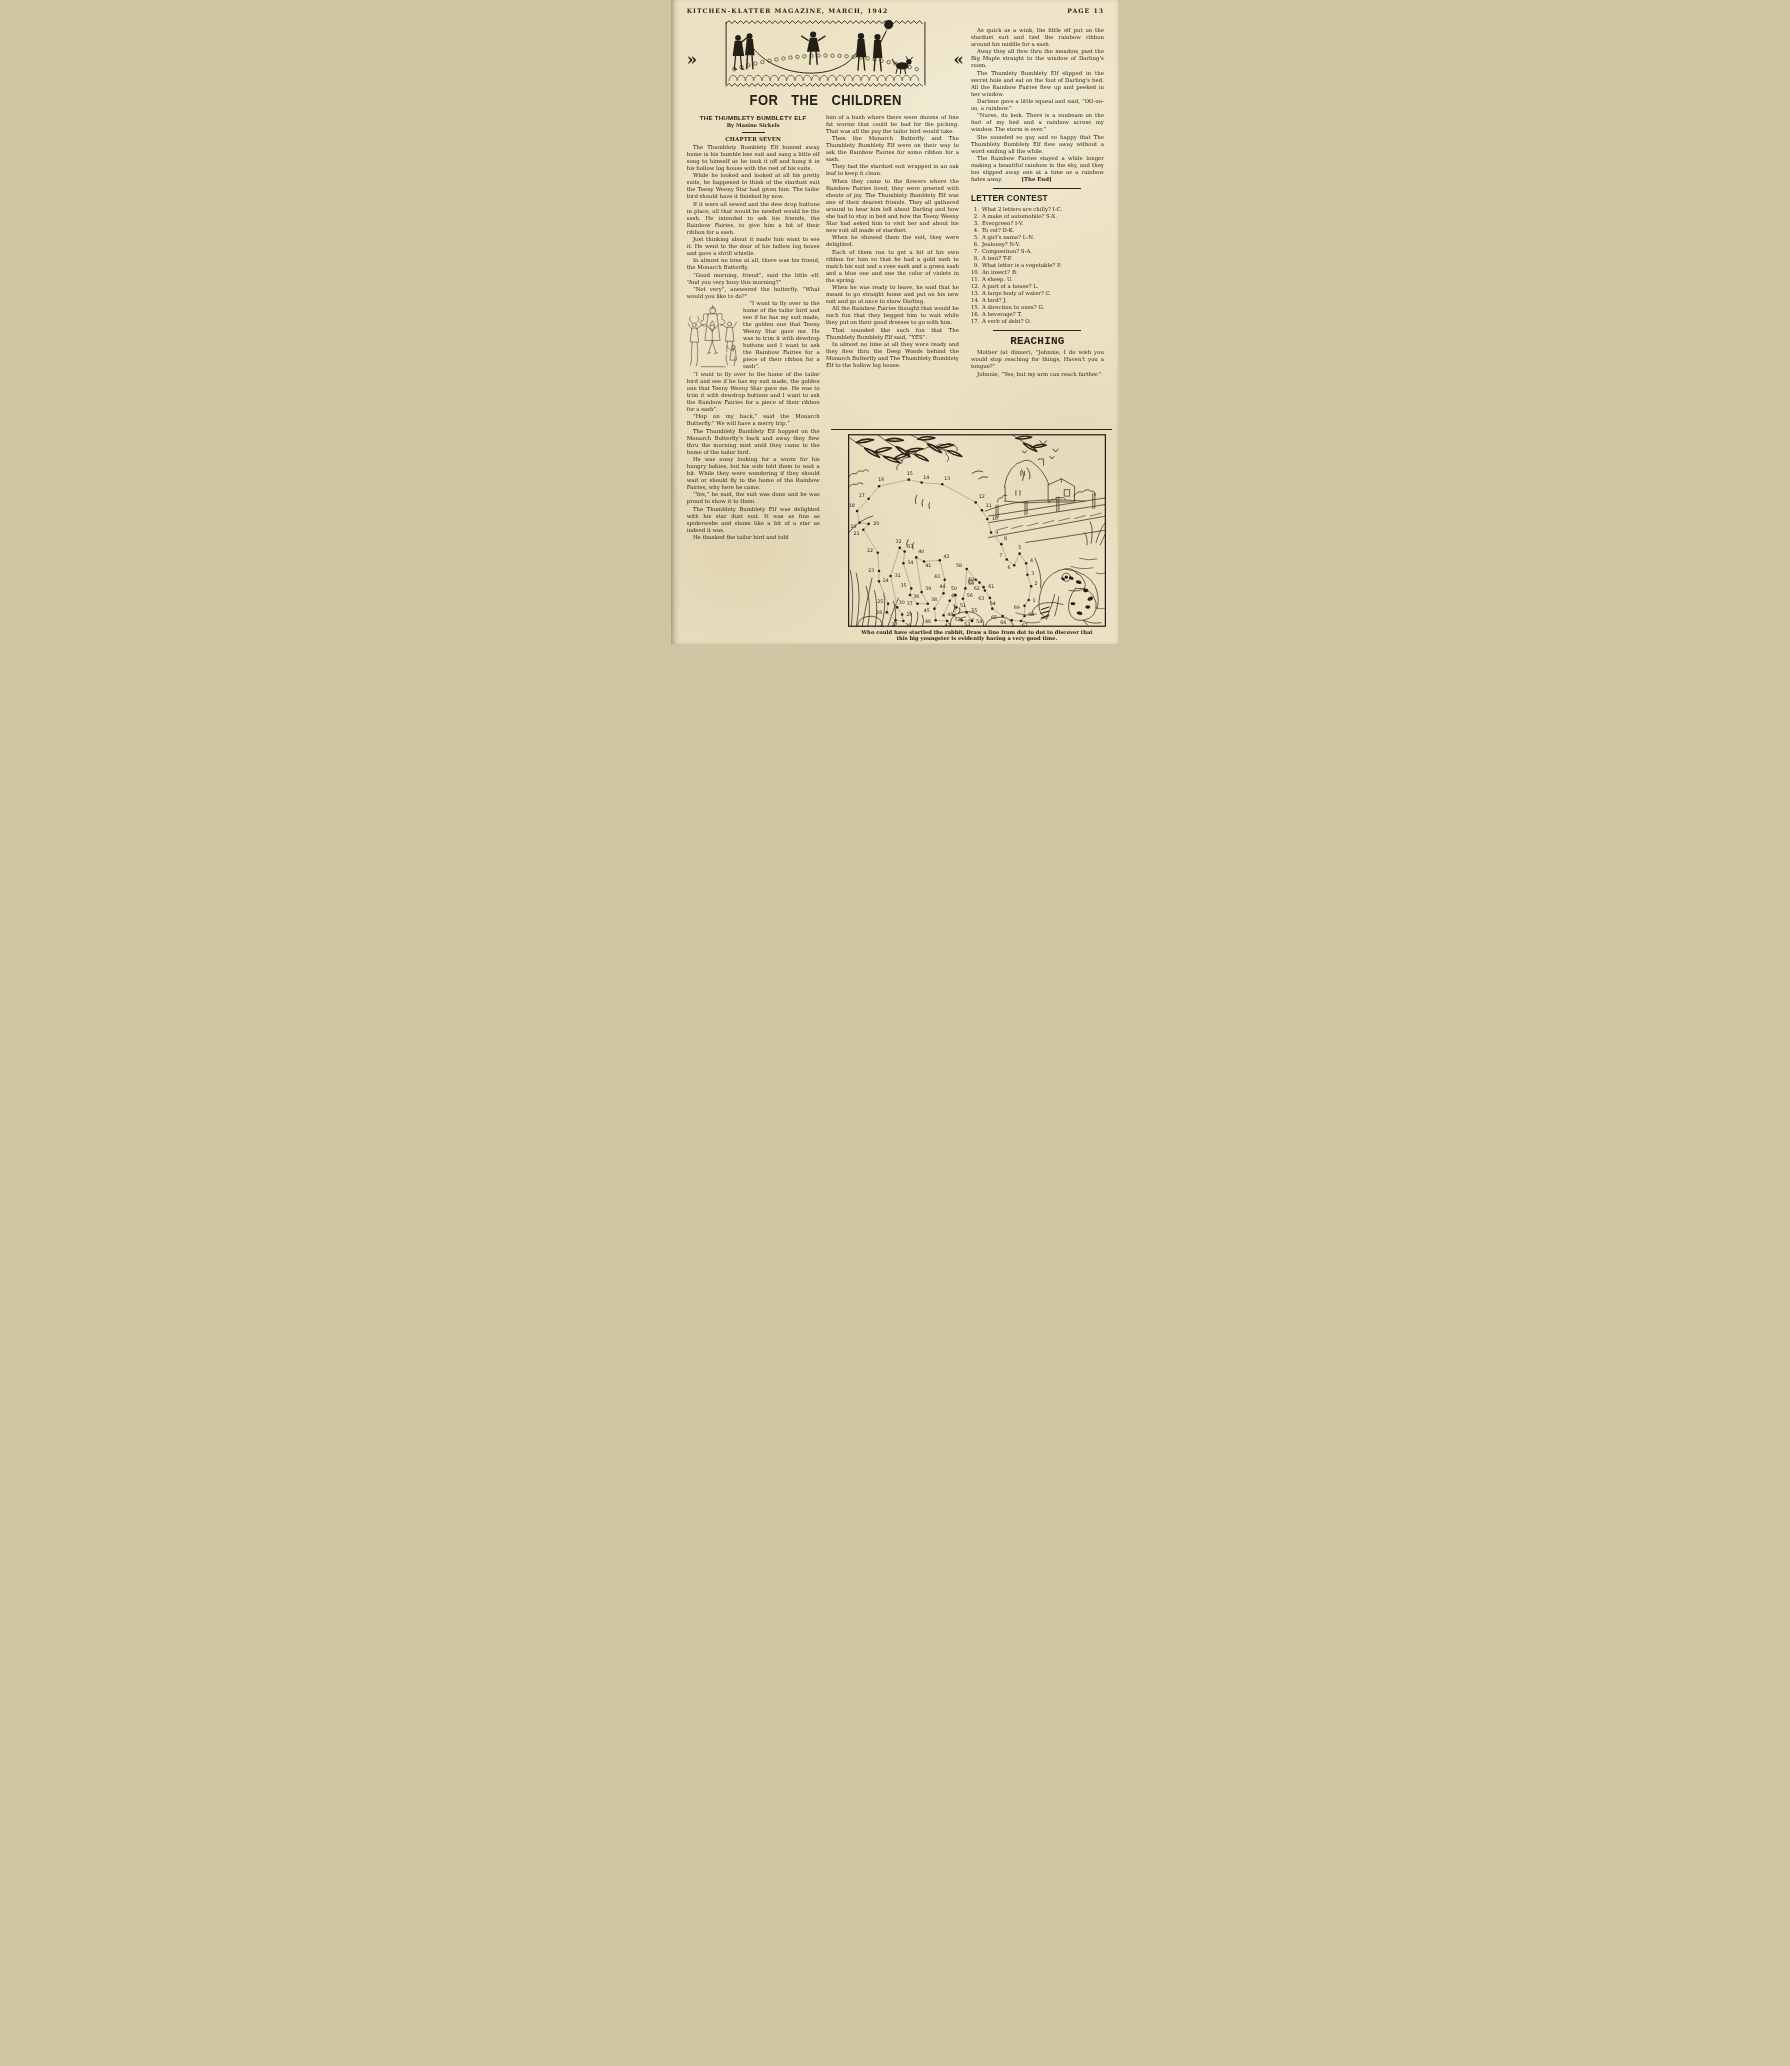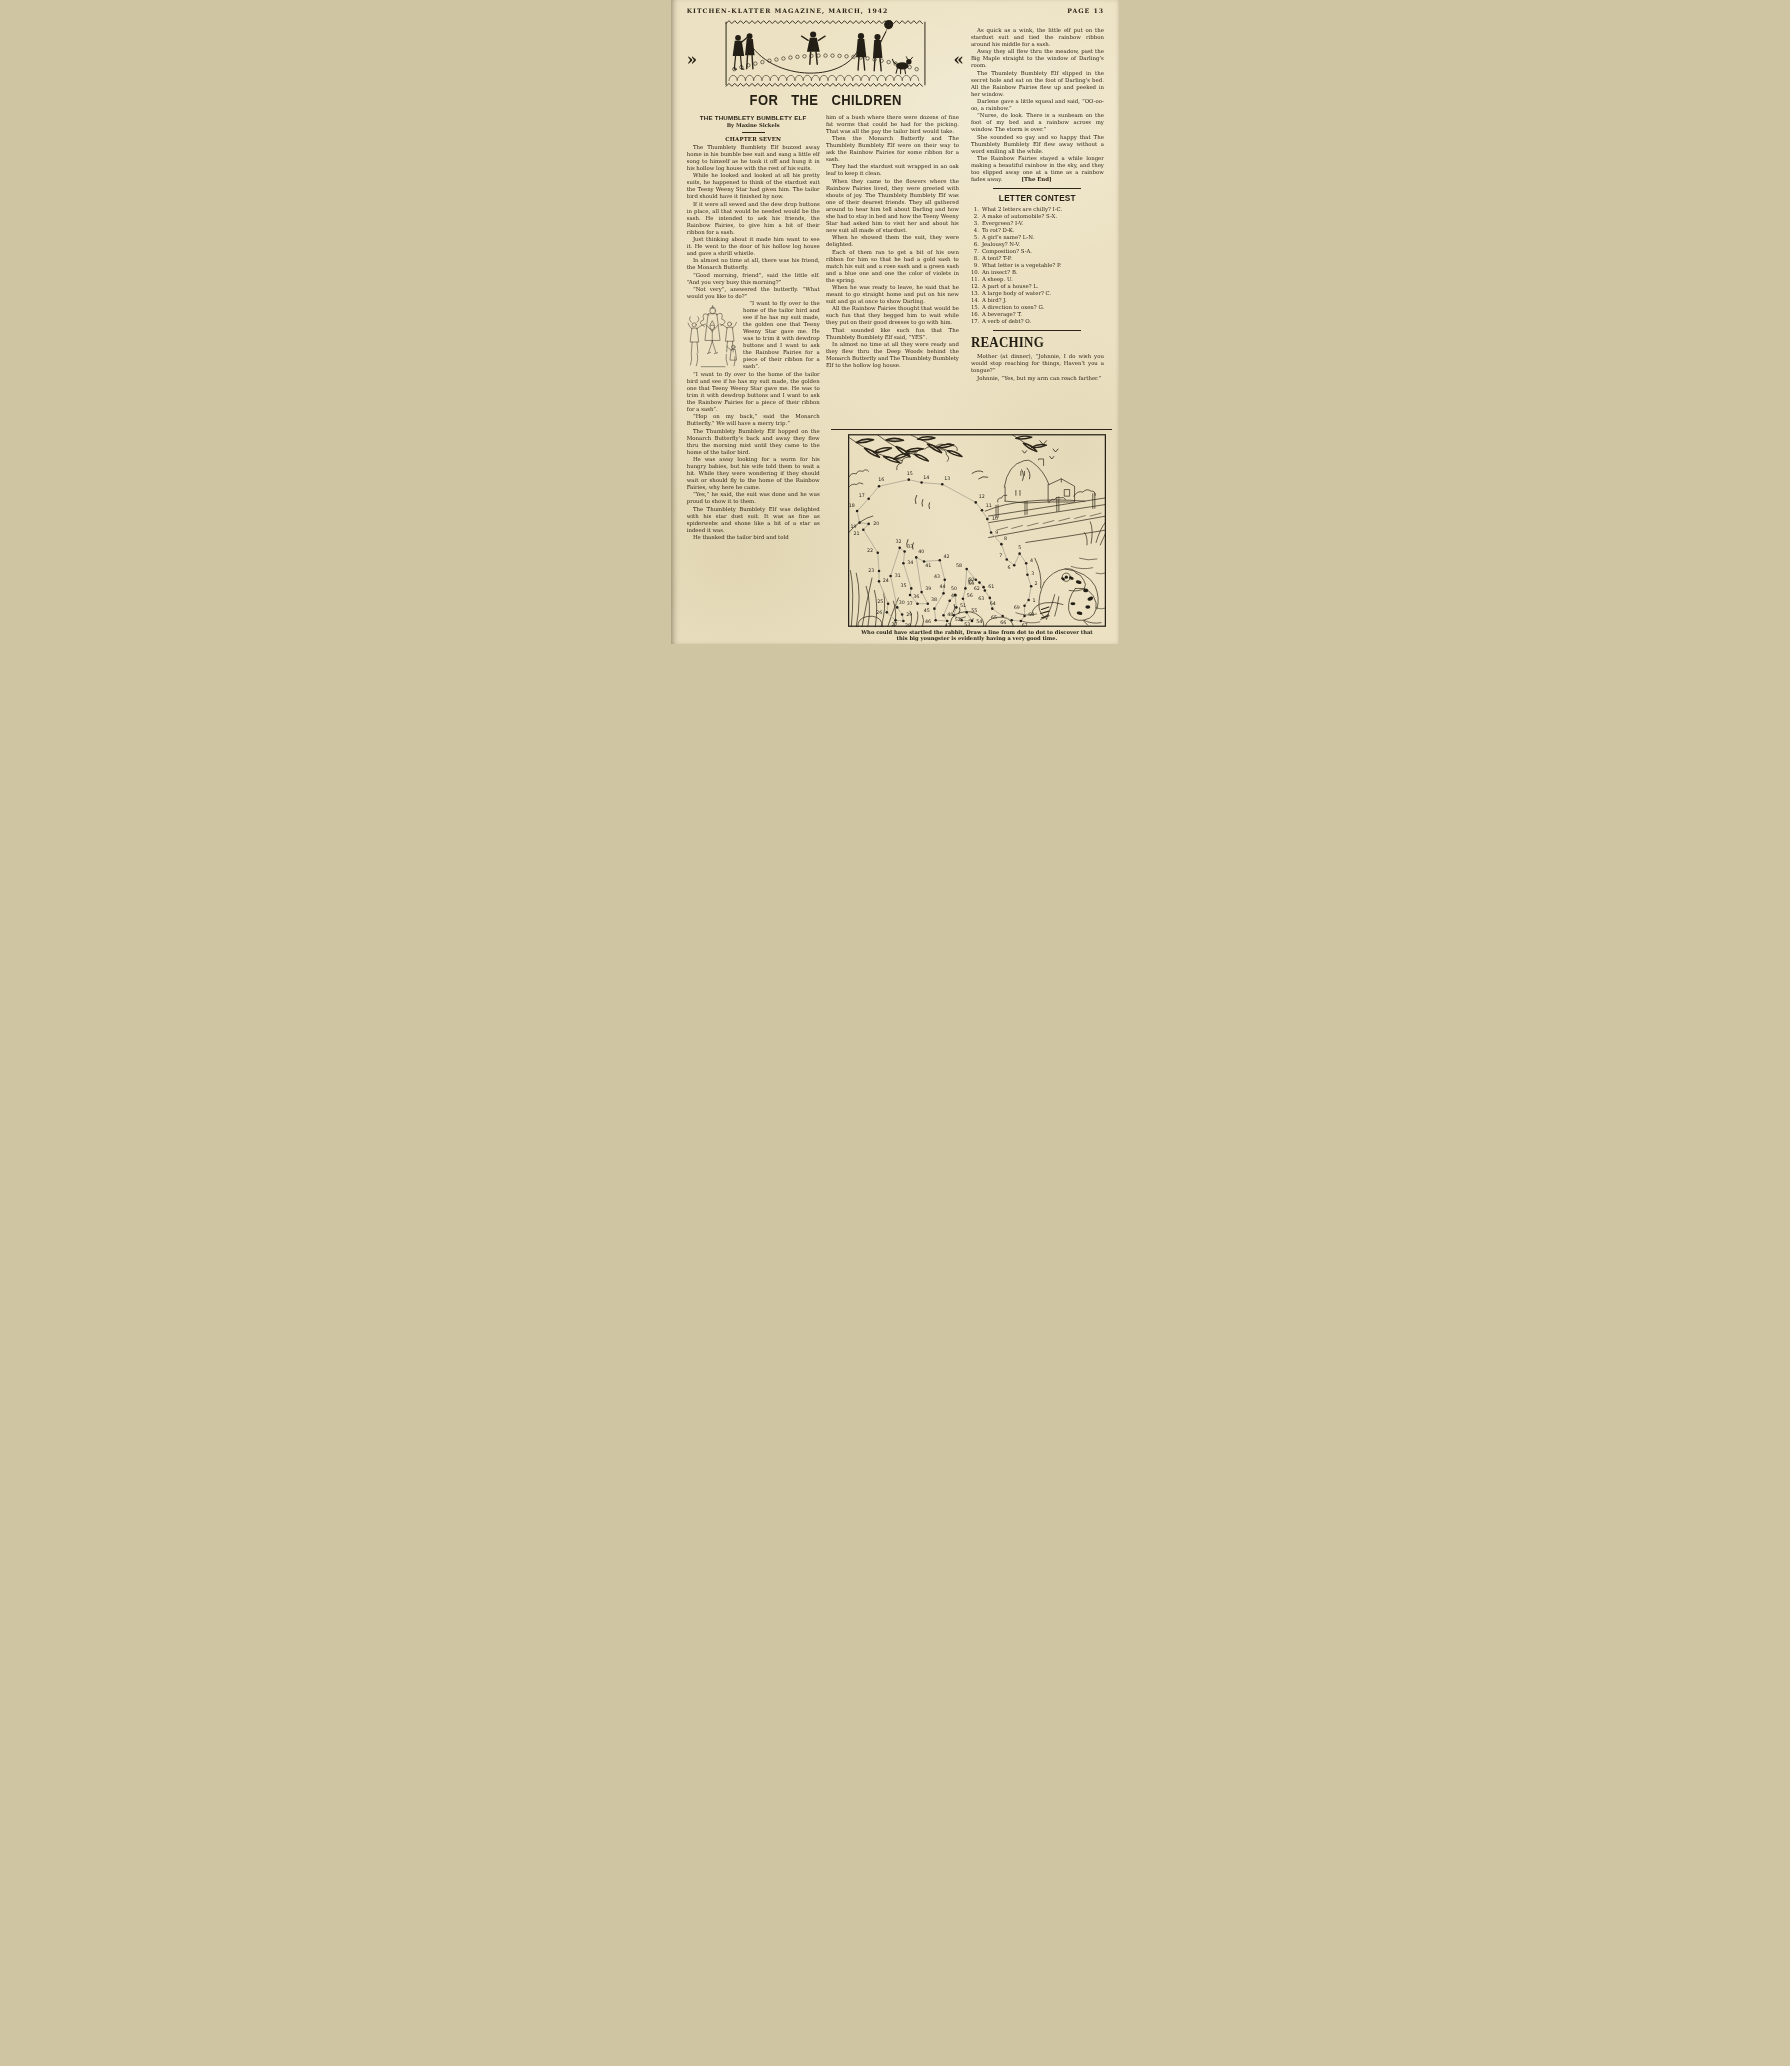--- a/index.html
+++ b/index.html
@@ -41,26 +41,26 @@
     font-size:6.2px; letter-spacing:0.2px; color:#241f15; }
   .byline { text-align:center; font-weight:bold; font-size:5.2px; margin-top:1.7px; }
   .small-rule { width:23px; height:0.8px; background:#2c2519; margin:3.7px auto 3.3px auto; }
   .chapter { text-align:center; font-weight:bold; font-size:5.4px; margin:2.5px 0 1.7px 0; letter-spacing:0.2px; }
 
   .wrap-illo { float:left; width:53px; height:69px; margin:0.8px 3.3px 0.8px 0; }
 
   .the-end { font-weight:bold; margin-left:17.4px; white-space:nowrap; }
 
   .mid-rule { width:88px; height:1px; background:#2c2519; margin:5px auto 4.1px auto; }
-  .contest-head { text-align:center; font-family:"Liberation Sans", sans-serif; font-weight:bold;
+  .contest-head { font-family:"Liberation Sans", sans-serif; font-weight:bold;
     font-size:8.3px; letter-spacing:0.2px; transform:scaleY(1.05); color:#241f15; margin-bottom:2.9px; }
   .contest-row { display:flex; font-size:5.4px; line-height:7px; }
   .cnum { width:11px; text-align:right; padding-right:2.9px; flex:none; }
-  .reach-head { font-family:Liberation Serif, serif; font-weight:bold;
-    font-size:13px; letter-spacing:0.2px; transform:scaleY(1.05); color:#241f15; margin:0.8px 0 2.5px 0; }
+  .reach-head { text-align:center; font-family:Liberation Mono, monospace; font-weight:bold;
+    font-size:11px; letter-spacing:0.2px; transform:scaleY(1.05); color:#241f15; margin:0.8px 0 2.5px 0; }
 
   
   .long-rule { position:absolute; left:160px; top:429px; width:281px; height:0.8px; background:#2c2519; }
   .puzzle-wrap { position:absolute; left:177px; top:434px; width:258px; height:193px; }
   .caption { position:absolute; left:177px; top:629px; width:258px; text-align:center;
     font-weight:bold; font-size:5.2px; line-height:6.4px; color:#241f15; }
   .dot { fill:#26211a; }
   .dotnum { font-family:"DejaVu Sans", sans-serif; font-size:11.5px; fill:#2a251d; }
   .ink { stroke:#2c2519; fill:none; stroke-width:1.7; stroke-linecap:round; stroke-linejoin:round; }
   .pencil { stroke:#b2aa96; fill:none; stroke-width:2.4; stroke-linejoin:round; stroke-linecap:round; opacity:.9; }

